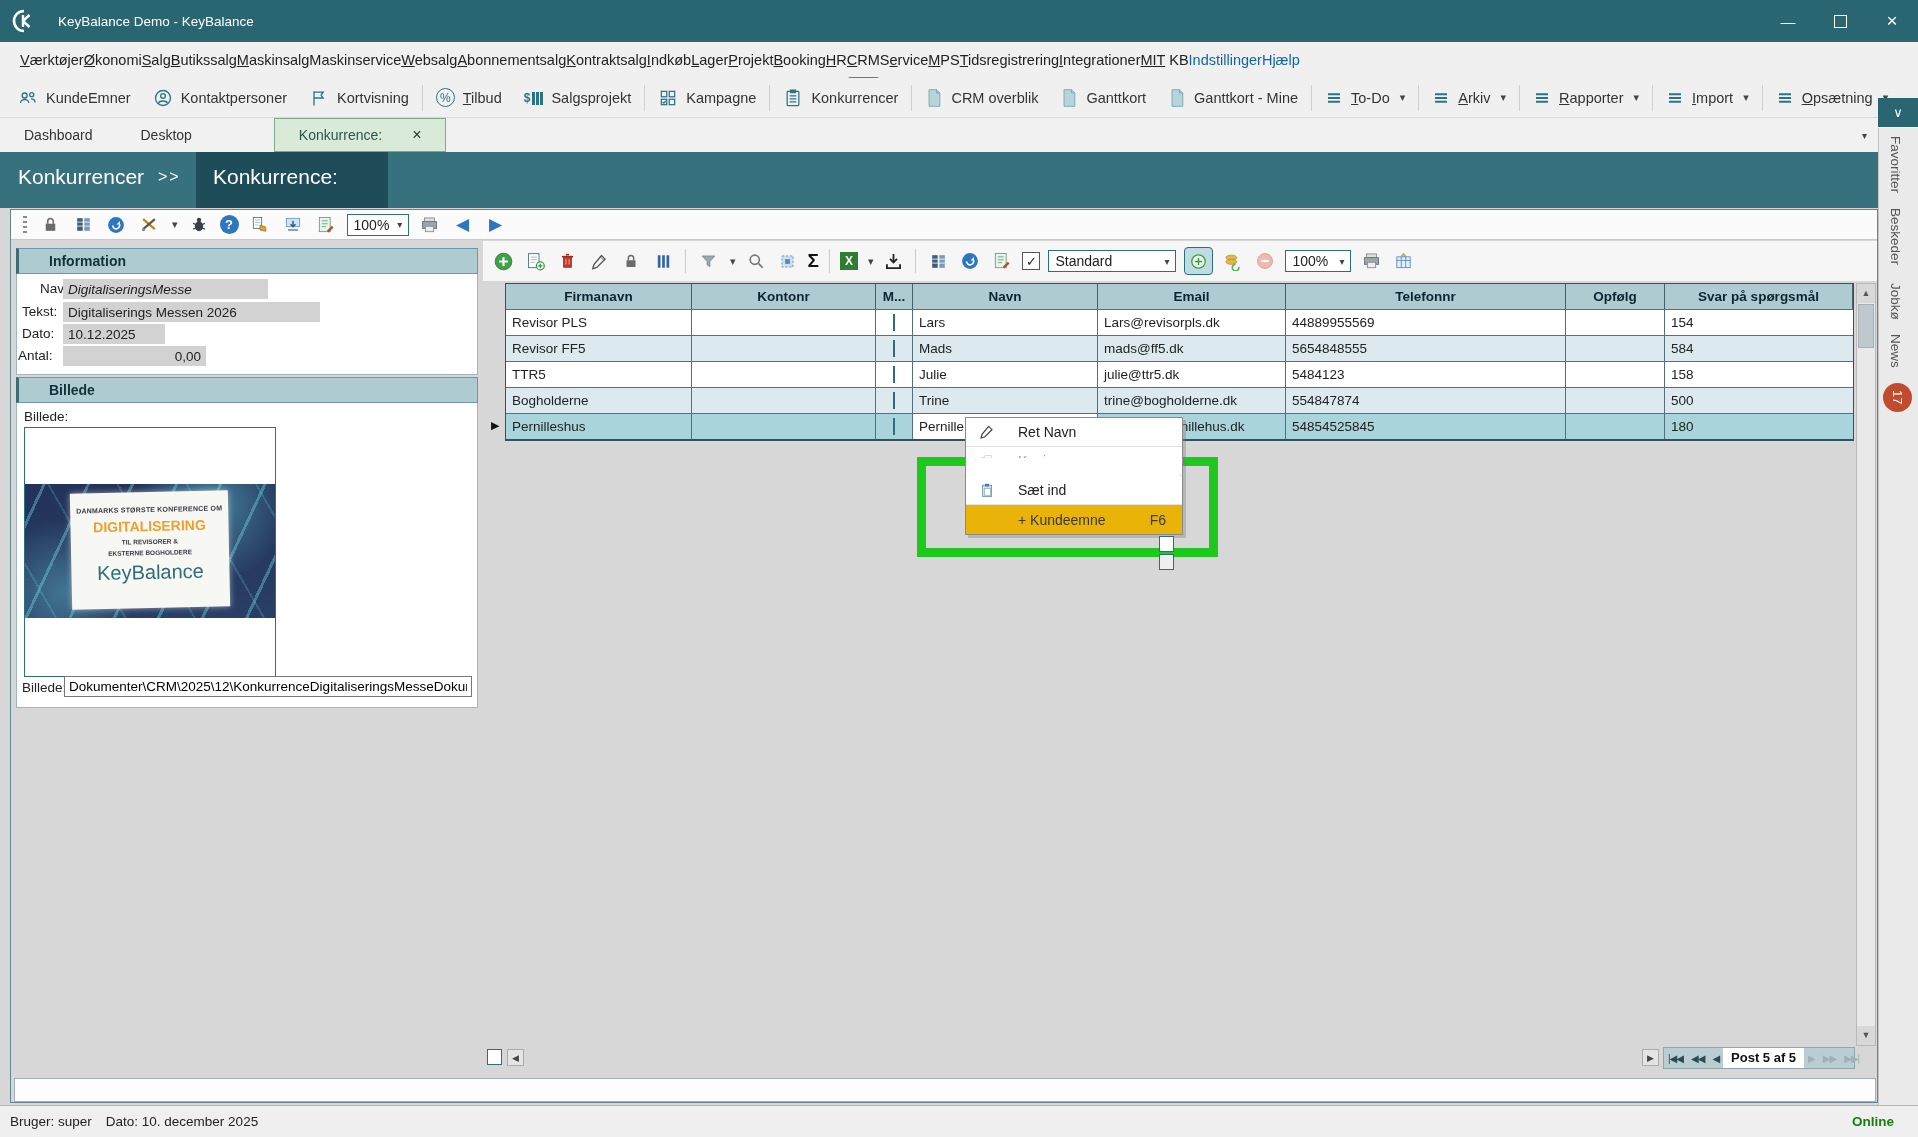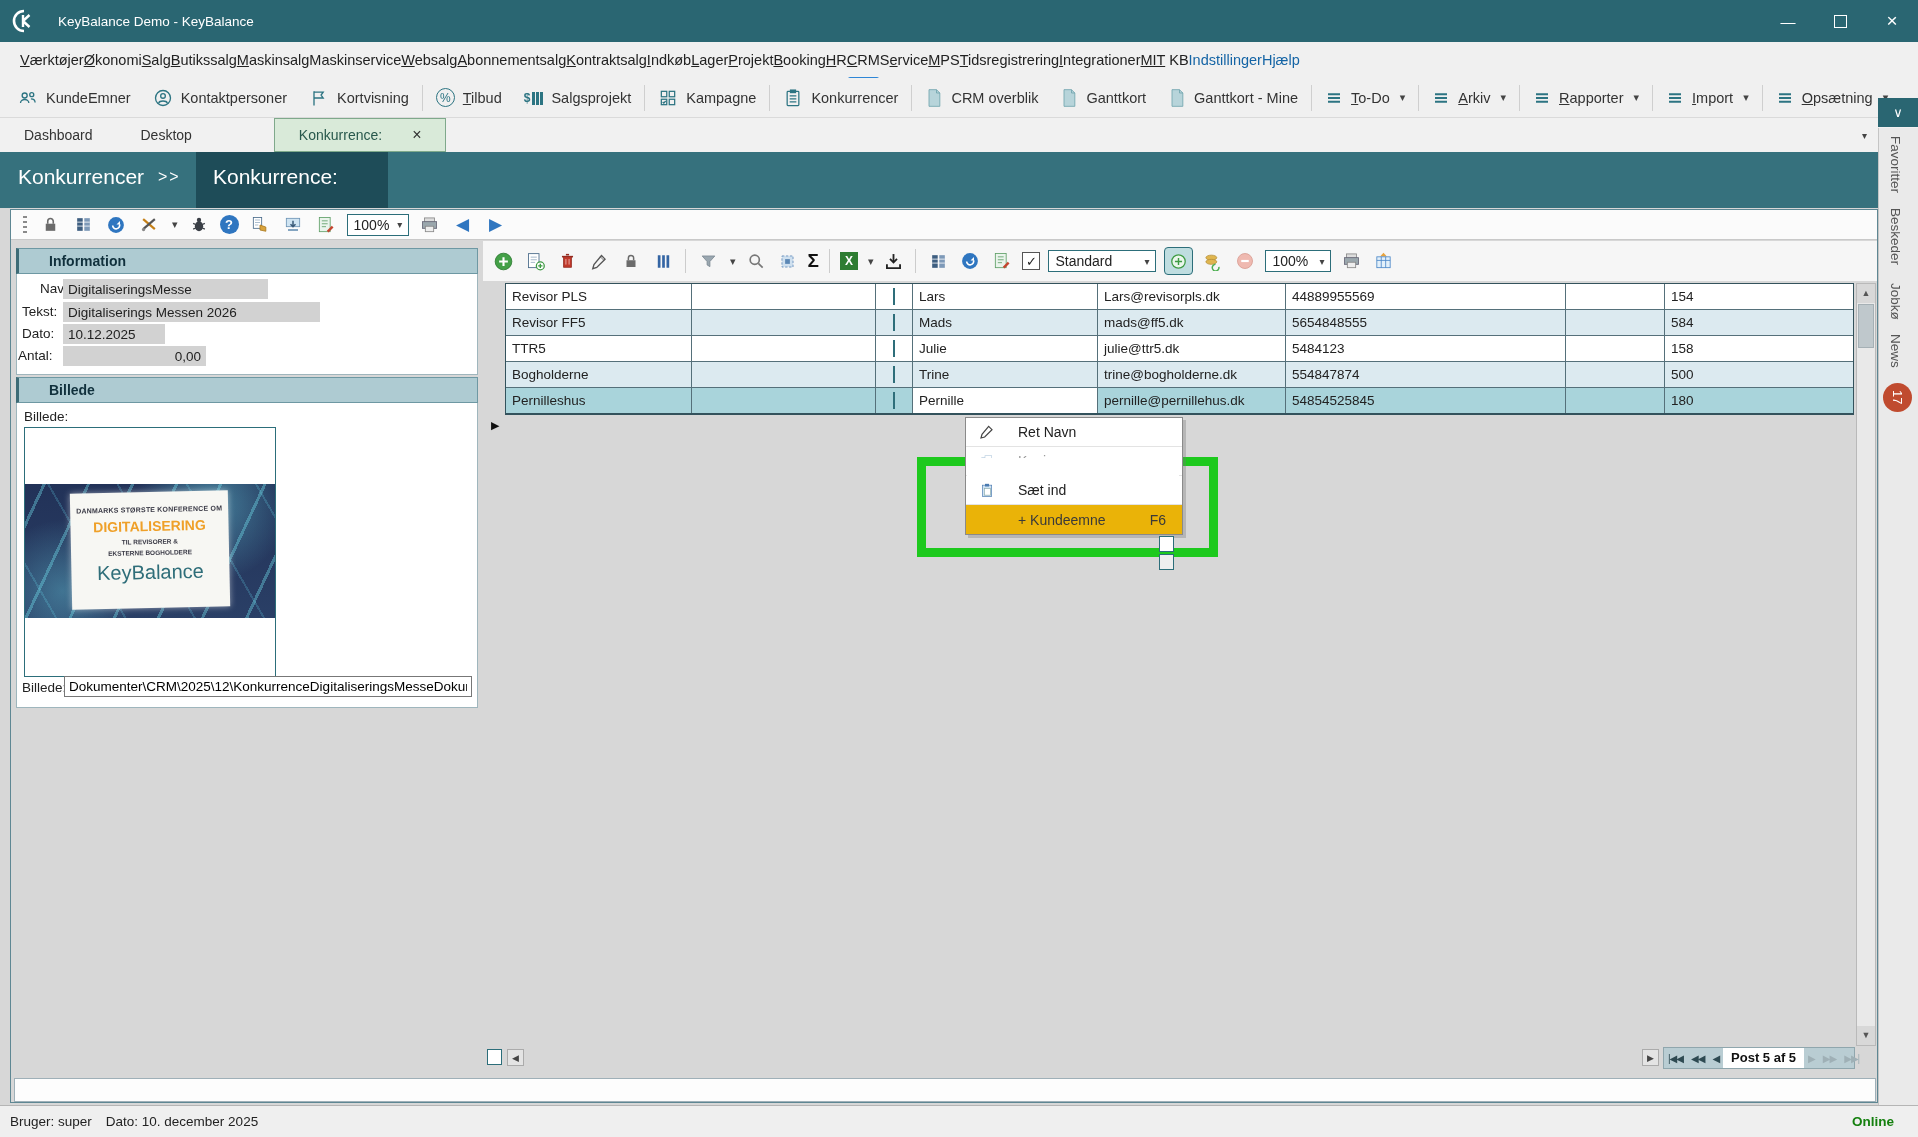--- a/index.html
+++ b/index.html
@@ -426,21 +426,21 @@
     </span>
   <span class="tbtn" style="color:#2F76C0;font-size:17px">◀</span>
   <span class="tbtn" style="color:#2F76C0;font-size:17px">▶</span>
 </div>
 
 <div class="abs panelhdr" style="left:16px;top:248px;width:462px;height:26px">
   <span>Information</span>
 </div>
 <div class="abs panelbody" style="left:16px;top:274px;width:462px;height:101px"></div>
 <span class="abs flabel" style="left:40px;top:281px">Navn:</span>
-<input class="abs gfield" style="left: 63px; top: 279px; width: 205px;" value="DigitaliseringsMesse">
+<input class="abs gfield" style="left: 63px; top: 279px; width: 205px; font-style: italic;" value="DigitaliseringsMesse">
 <span class="abs flabel" style="left:22px;top:304px">Tekst:</span>
 <input class="abs gfield" style="left: 63px; top: 302px; width: 257px;" value="Digitaliserings Messen 2026">
 <span class="abs flabel" style="left:22px;top:326px">Dato:</span>
 <input class="abs gfield" style="left: 63px; top: 324px; width: 102px;" value="10.12.2025">
 <span class="abs flabel" style="left:18px;top:348px">Antal:</span>
 <input class="abs gfield" style="left: 63px; top: 346px; width: 143px; text-align: right;" value="0,00">
 
 <div class="abs panelhdr" style="left:16px;top:377px;width:462px;height:26px">
   <span>Billede</span>
 </div>
@@ -546,21 +546,21 @@
       </svg>
     </span>
   <span class="tbtn">
       <svg width="20" height="20" viewBox="0 0 24 24">
         <rect x="4" y="3" width="13" height="17" fill="#EAF4EC" stroke="#5E9E66"></rect>
         <path d="M7 7h7M7 10.5h7M7 14h5" stroke="#5E9E66"></path>
         <path d="M13 19l6-6 2 2-6 6z" fill="#C4452F"></path>
       </svg>
     </span>
   <span style="width:18px;height:18px;border:1.6px solid #555;background:#fff;text-align:center;line-height:17px;font-size:13px;box-sizing:border-box">✓</span>
-  <span class="combo" style="width:108px">
+  <span class="combo" style="width:128px">
     <span>Standard</span>
       <span class="carr">▾</span>
   </span>
   <span class="plusbtn">
       <svg width="19" height="19" viewBox="0 0 24 24">
         <circle cx="12" cy="12" r="8.5" fill="#EAF6EC" stroke="#3E9B43" stroke-width="1.6"></circle>
         <path d="M12 7.5v9M7.5 12h9" stroke="#3E9B43" stroke-width="1.8"></path>
       </svg>
     </span>
   <span class="tbtn">
@@ -591,20 +591,30 @@
       <svg width="21" height="20" viewBox="0 0 24 24">
         <path d="M12 2l4 4.5H8z" fill="#E8A33D"></path>
         <rect x="4" y="7" width="16" height="13" fill="#E3F0FA" stroke="#4A86C8"></rect>
         <path d="M4 11.3h16M9.3 7v13M14.6 7v13" stroke="#4A86C8"></path>
       </svg>
     </span>
 </div>
 
 <span class="abs gutter-arrow" style="left:491px;top:419px">▶</span>
 <div class="abs grid">
+  <div class="grow ghead">
+    <span class="gc c0">Firmanavn</span>
+    <span class="gc c1">Kontonr</span>
+    <span class="gc c2">M...</span>
+    <span class="gc c3">Navn</span>
+    <span class="gc c4">Email</span>
+    <span class="gc c5">Telefonnr</span>
+    <span class="gc c6">Opfølg</span>
+    <span class="gc c7">Svar på spørgsmål</span>
+  </div>
   <div class="grow">
     <span class="gc c0">Revisor PLS</span>
     <span class="gc c1"></span>
     <span class="gc c2"><span class="cbx"></span></span>
     <span class="gc c3">Lars</span>
     <span class="gc c4">Lars@revisorpls.dk</span>
     <span class="gc c5">44889955569</span>
     <span class="gc c6"></span>
     <span class="gc c7">154</span>
   </div>

